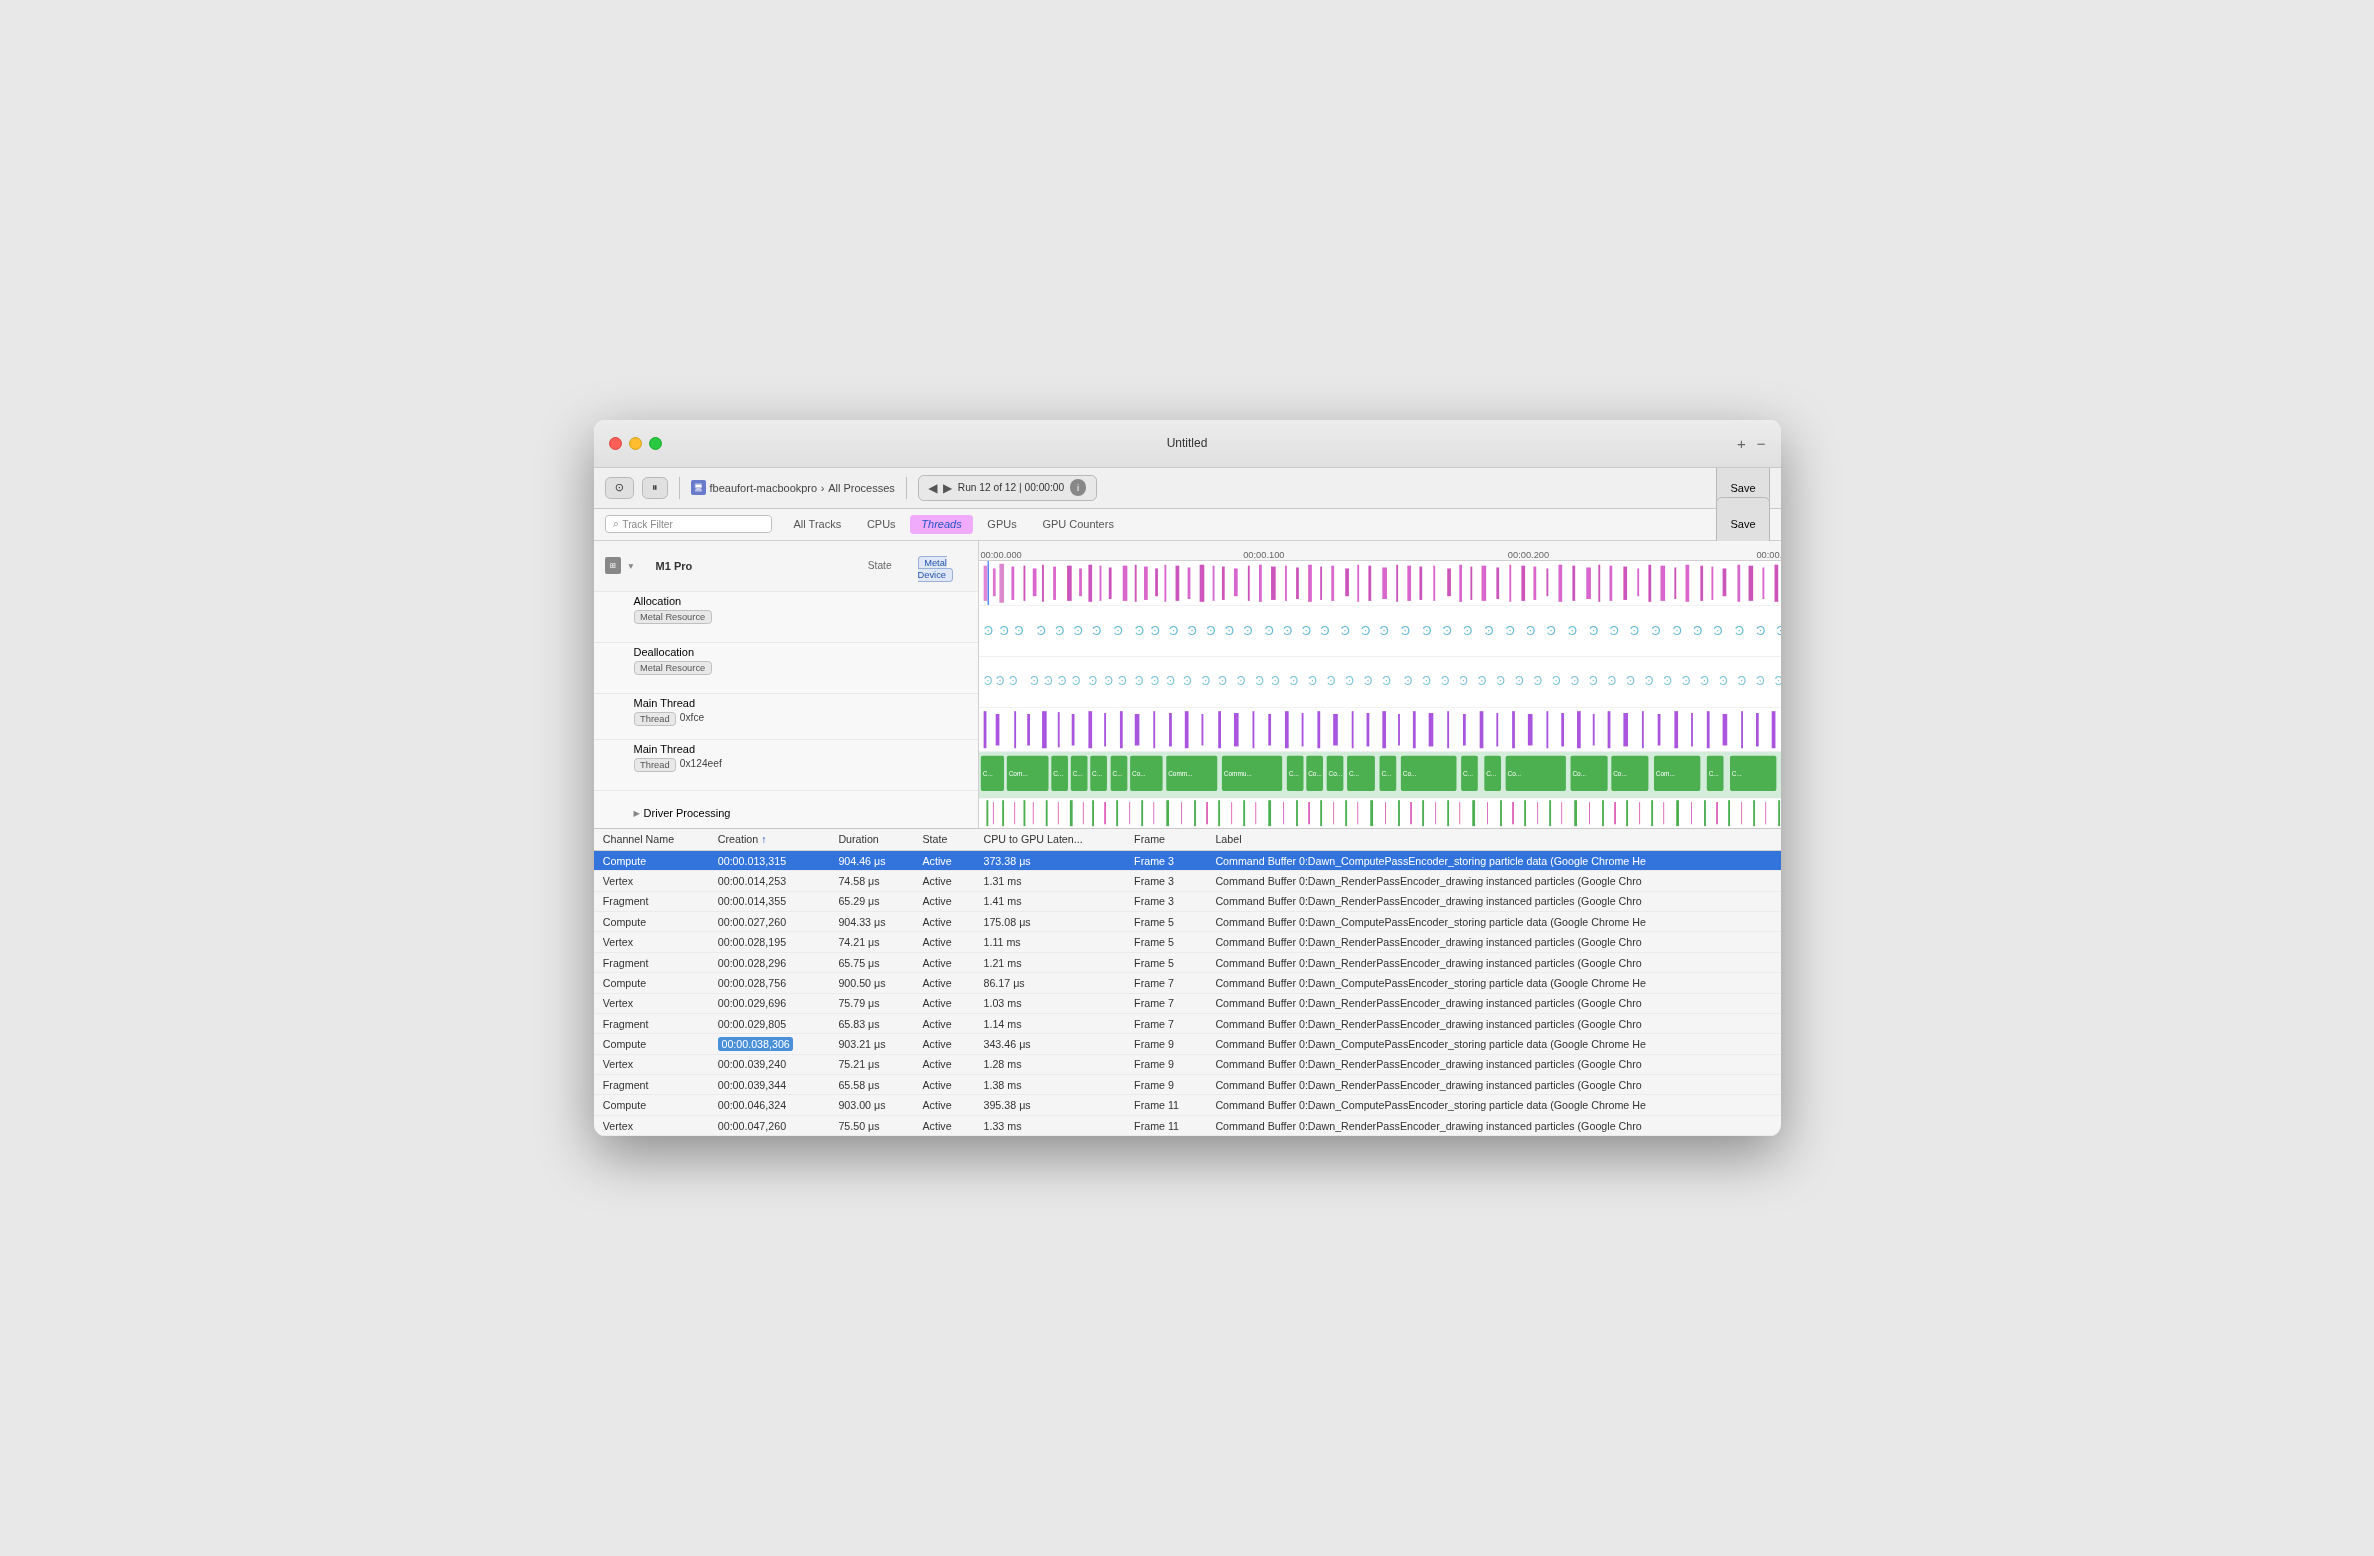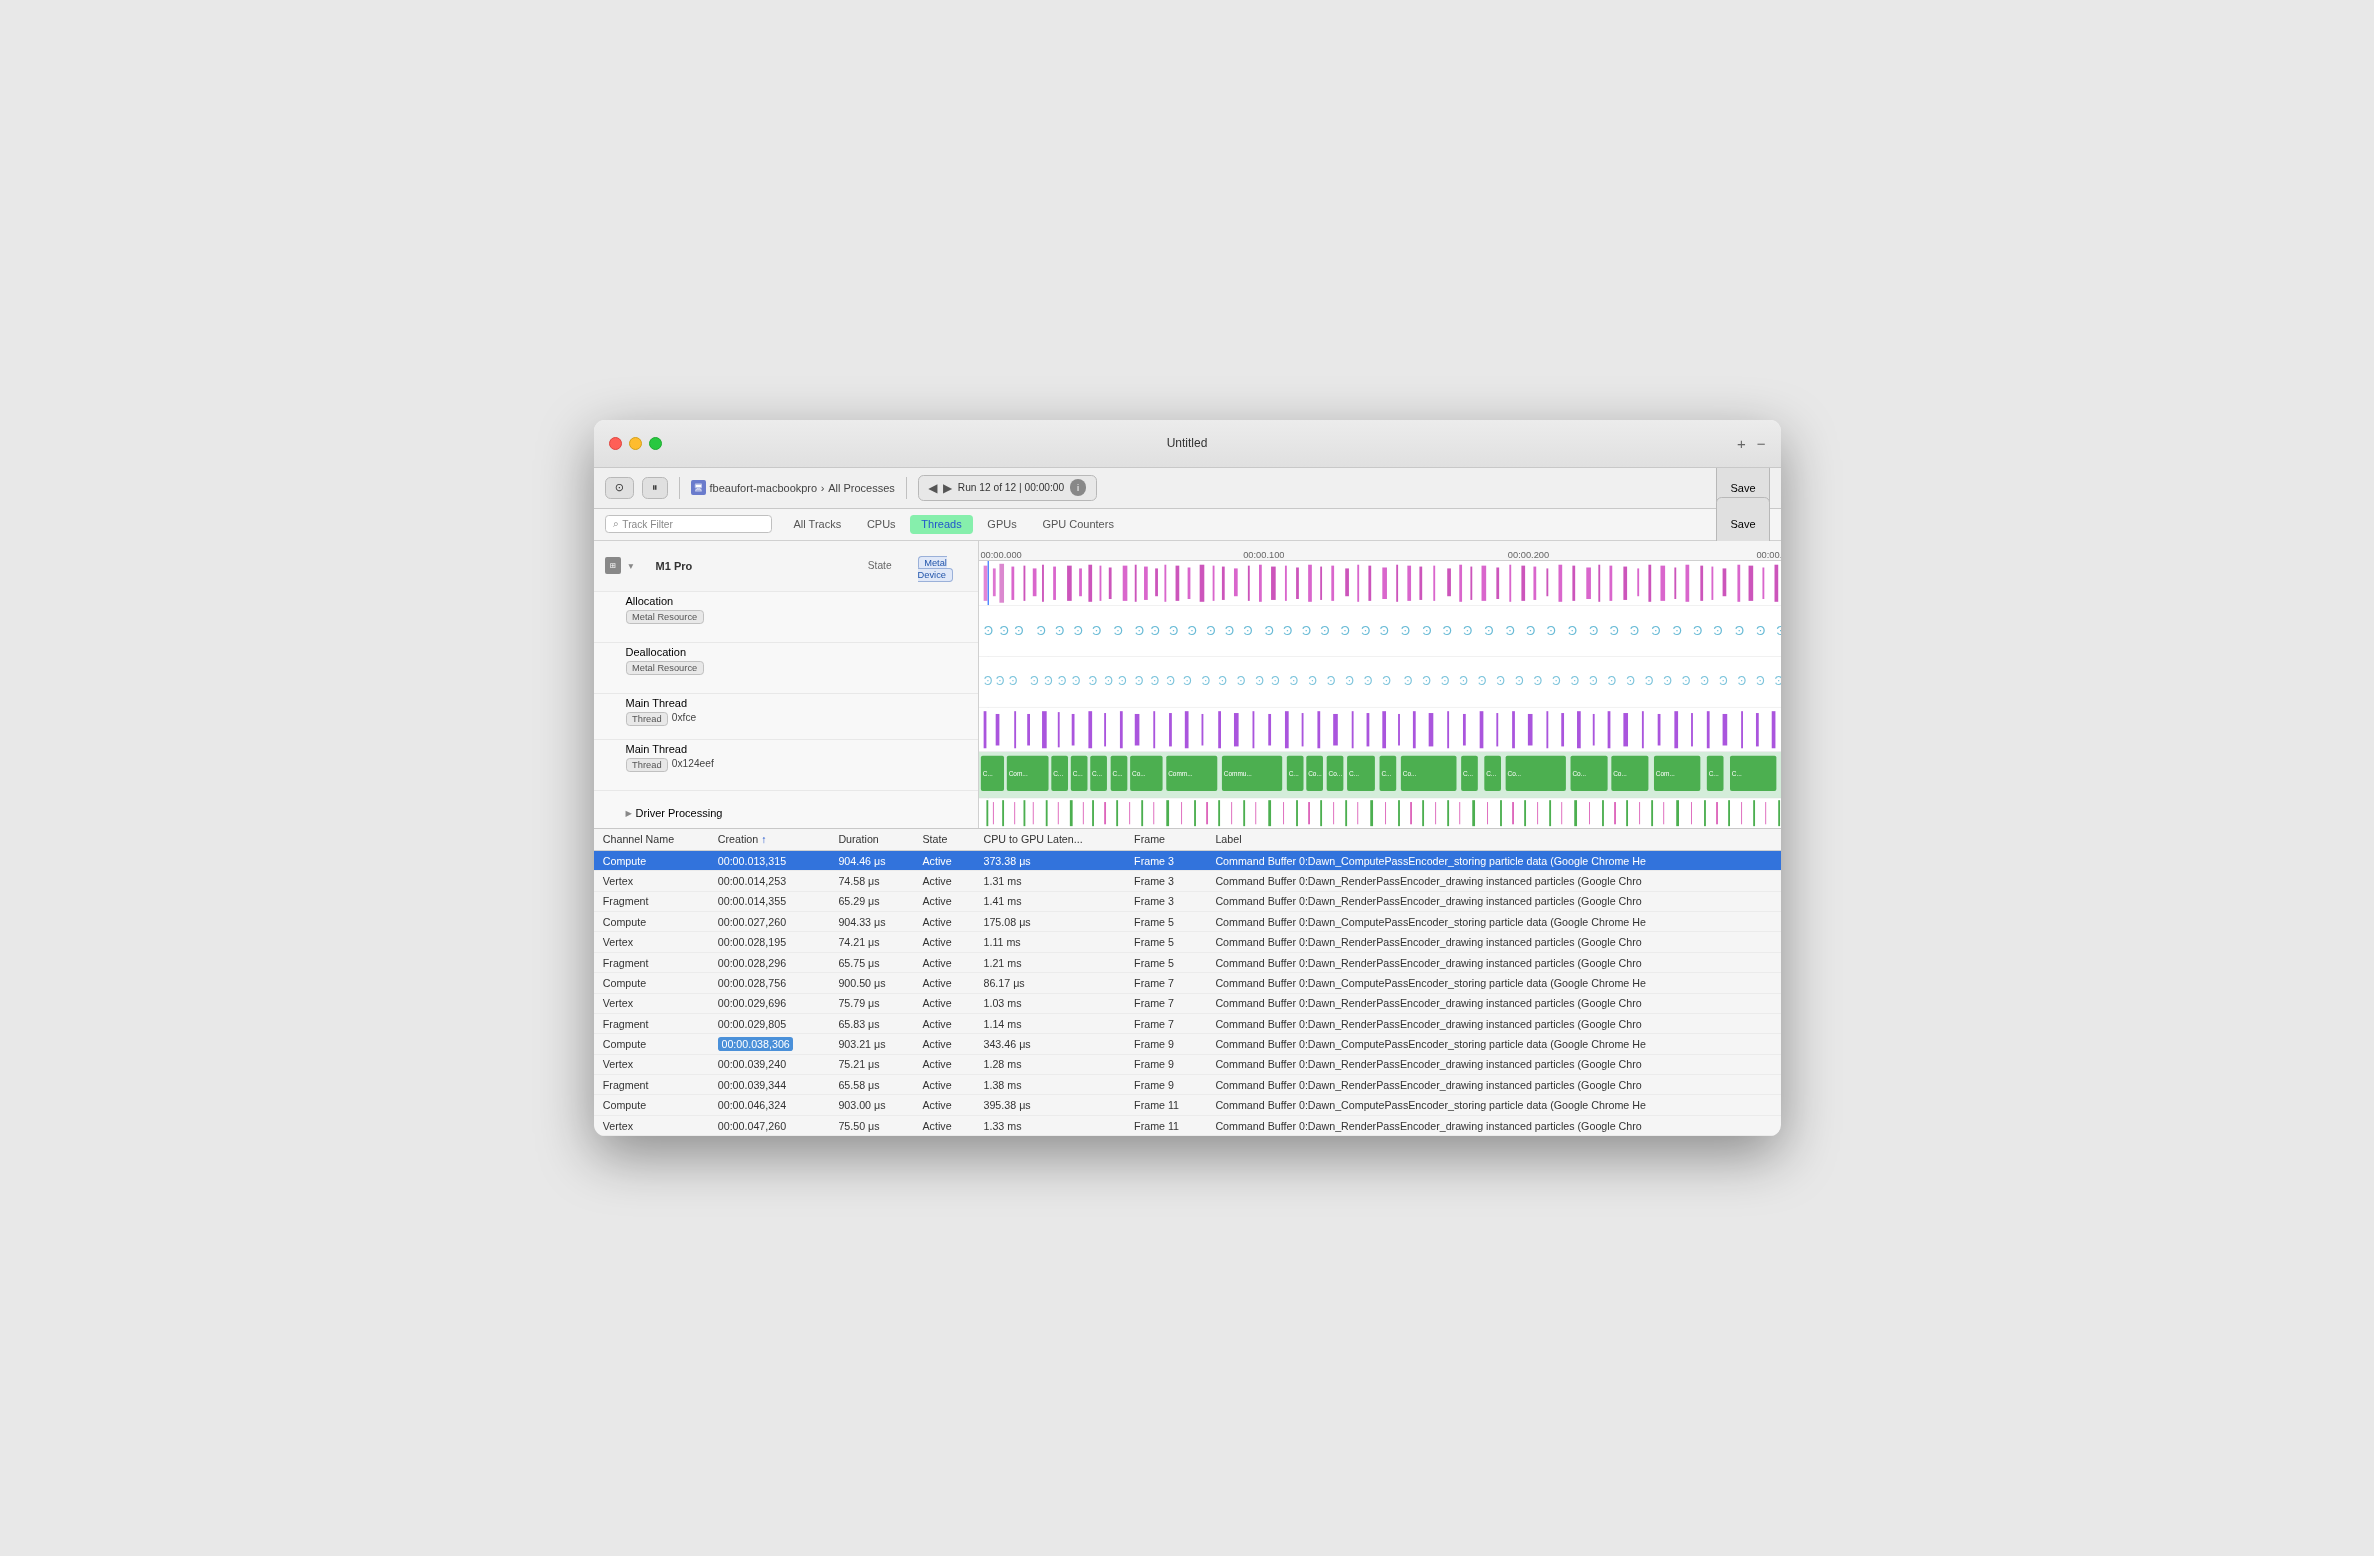--- a/index.html
+++ b/index.html
@@ -157,23 +157,24 @@
       gap: 3.7px;
     }
     .tab {
       padding: 3.7px 11px;
       font-size: 11px;
       color: #555;
       cursor: pointer;
       border-radius: 3.7px;
     }
     .tab.active {
-      background: #86efac;
+      background: #f0abfc;
       color: #2255cc;
       font-weight: 500;
+      font-style: italic;
     }
     .save-btn {
       margin-left: auto;
       background: #e0e0e0;
       border: 0.9px solid #b8b8b8;
       border-radius: 5.6px;
       padding: 20px 13px;
       font-size: 11px;
       cursor: pointer;
     }
@@ -220,21 +221,21 @@
       border-radius: 3.7px;
       padding: 0.9px 5.6px;
       font-size: 9.3px;
       color: #555;
     }
     .badge-blue {
       background: #e0e8f8;
       border-color: #9ab0d8;
       color: #2255aa;
     }
-    .track-indent { padding-left: 32px; }
+    .track-indent { padding-left: 40px; }
     .grid-icon {
       width: 16.7px; height: 16.7px;
       background: #888;
       border-radius: 1.9px;
       display: inline-flex; align-items: center; justify-content: center;
       color: white;
       font-size: 7.4px;
       flex-shrink: 0;
     }
     

